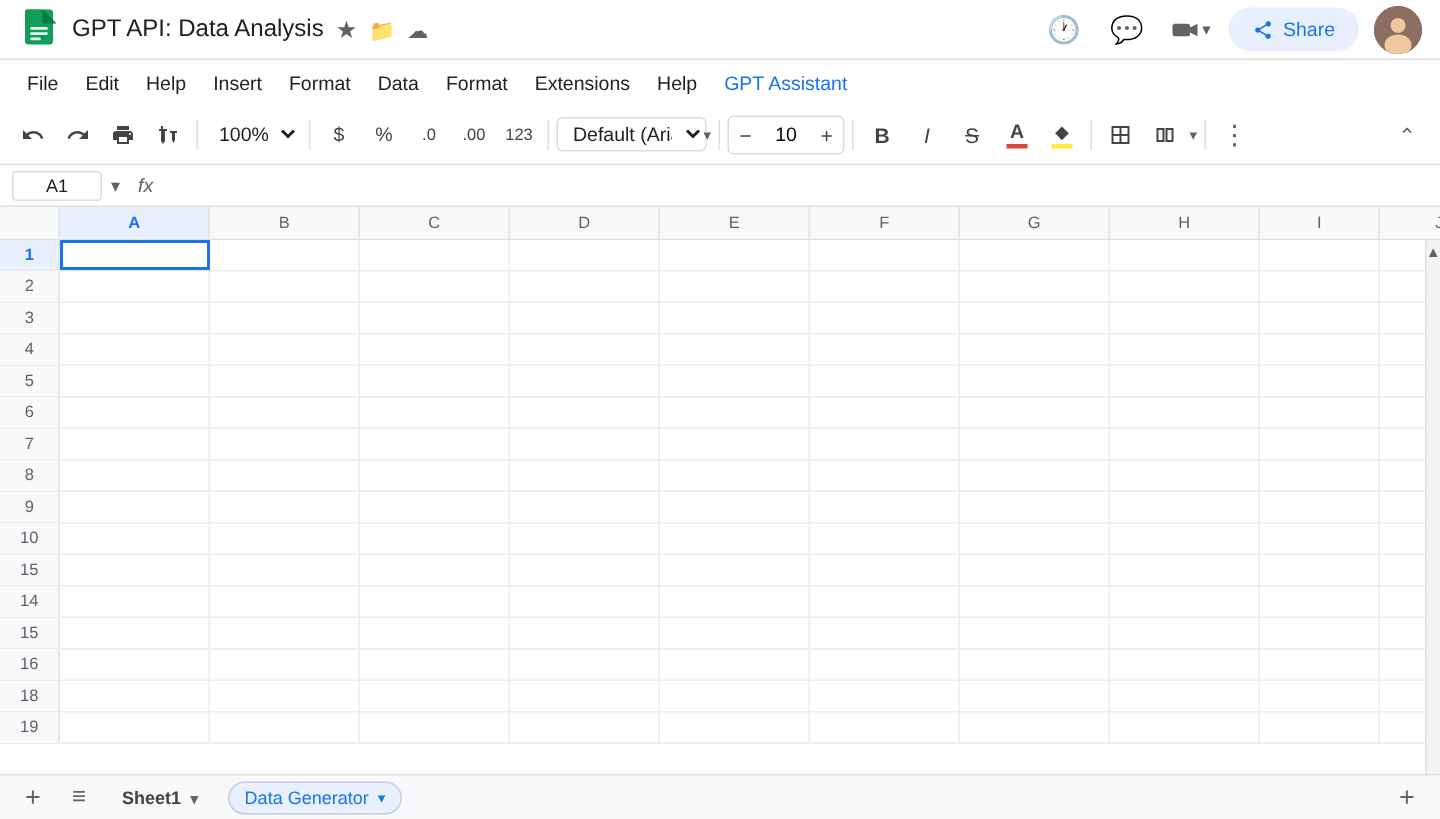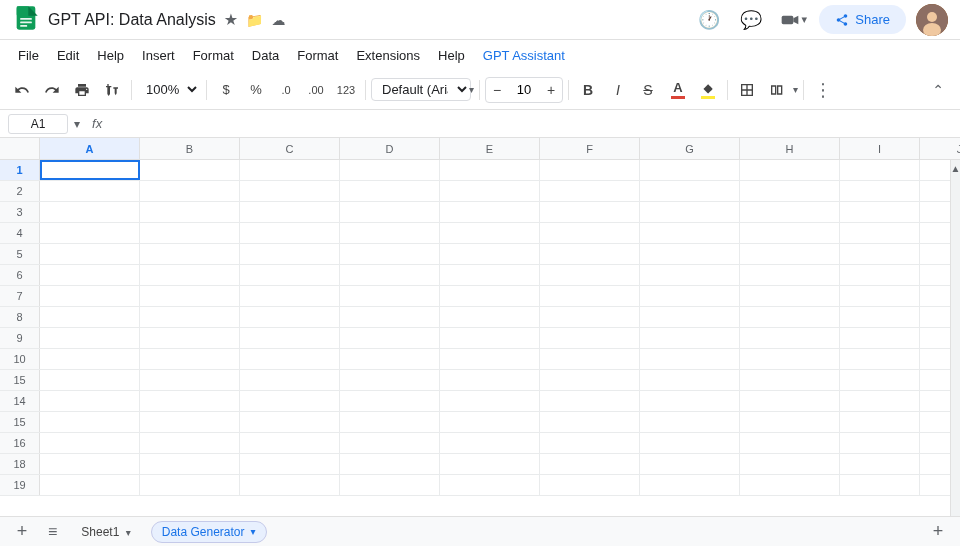--- a/index.html
+++ b/index.html
@@ -127,21 +127,21 @@
 
     
     #bottom-bar {
       position: absolute; bottom: 0; left: 0; right: 0;
       height: 30px; background: #f8f9fa; border-top: 1px solid #e0e0e0;
       display: flex; align-items: center; padding: 0 8px; gap: 8px;
     }
     .sheet-tab-add { cursor: pointer; color: #5f6368; font-size: 18px; width: 28px; height: 28px; display: flex; align-items: center; justify-content: center; border-radius: 50%; }
     .sheet-tab {
       padding: 4px 12px; font-size: 12px; border-radius: 4px 4px 0 0;
-      cursor: pointer; color: #444;
+      cursor: pointer; color: #444; font-weight: bold;
     }
     .sheet-tab-dg {
       background: #e8f0fe; color: #1a73e8; border: 1px solid #c5cae9;
       border-radius: 20px; padding: 3px 10px; font-size: 12px; display: flex; align-items: center; gap: 4px;
       font-weight: 500;
     }
     .bottom-spacer { flex: 1; }
 
     
     .cell-cursor { cursor: cell; }

